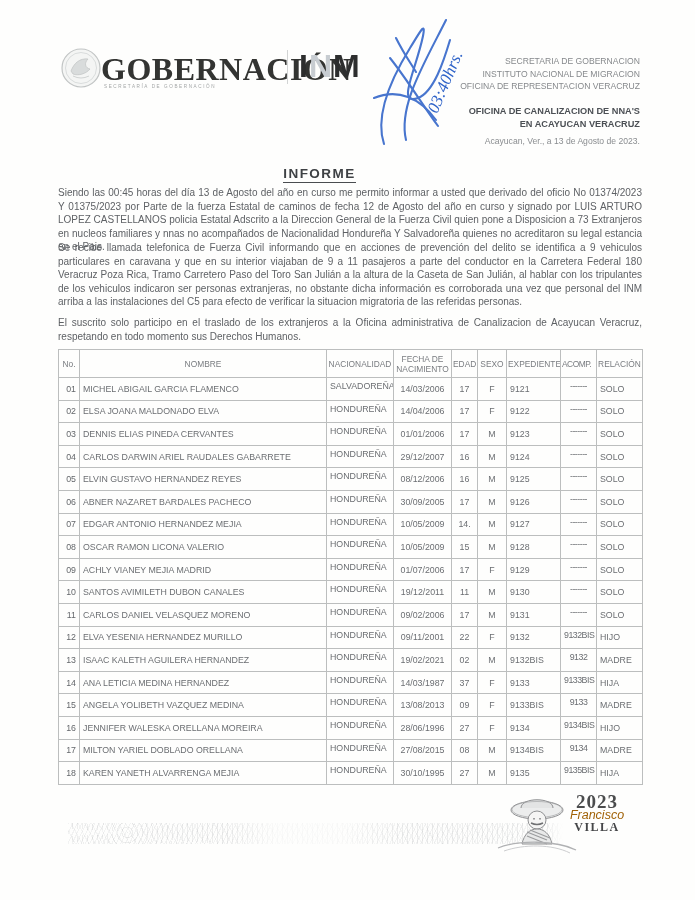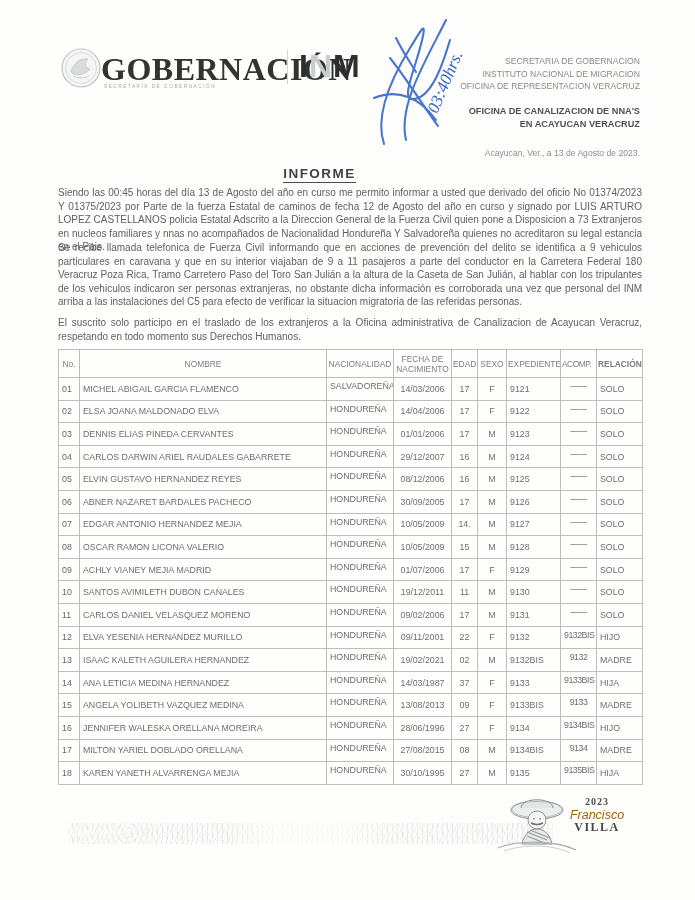--- a/index.html
+++ b/index.html
@@ -28,21 +28,21 @@
   }
   .inm-logo .n { color:#c7ccd1; }
 
   .sig-wrap { position:absolute; left:366px; top:2px; width:120px; height:150px; }
   .hdr-right {
     position:absolute; right:55px; top:55px; width:260px;
     text-align:right; color:#86898c; font-size:8.6px; line-height:12.6px;
   }
   .hdr-right .office { font-weight:bold; color:#4c5055; font-size:9.2px; line-height:13px; }
   .hdr-right .office-first { margin-top:12px; }
-  .hdr-right .dateline { margin-top:16px; color:#8a8d90; }
+  .hdr-right .dateline { margin-top:4px; color:#8a8d90; }
 
   
   .title-wrap { position:absolute; left:0; top:164px; width:639px; text-align:center; }
   .title {
     display:inline-block; font-weight:bold; font-size:13.5px; letter-spacing:1.5px;
     color:#3e4144; border-bottom:1.6px solid #4a4d50; padding-bottom:1px;
   }
   .para {
     position:absolute; left:58px; width:584px;
     font-size:10px; line-height:13.6px; text-align:justify; color:#5e6165;
@@ -58,21 +58,21 @@
   }
   .roster th, .roster td {
     border:1px solid #bcbebe; overflow:hidden;
     font-weight:normal;
   }
   .roster th {
     font-size:8.4px; color:#797c80; text-align:center;
     height:28px; line-height:10px; padding:2px 1px;
   }
   .roster td { height:22.6px; font-size:8.8px; padding:1px 3px; color:#6b6e72; }
-  .c-no    { width:21px; text-align:left; }
+  .c-no    { width:21px; text-align:right; }
   .c-nom   { width:247px; text-align:left; color:#5d6165; }
   .c-nac   { width:67px; text-align:left; vertical-align:top; padding-top:3px !important; color:#7d8184; }
   .c-fec   { width:58px; text-align:center; }
   .c-eda   { width:26px; text-align:center; }
   .c-sex   { width:29px; text-align:center; }
   .c-exp   { width:54px; text-align:left; }
   .c-aco   { width:36px; text-align:center; vertical-align:top; padding-top:3px !important; color:#a6a9ac; font-size:8px; letter-spacing:-.5px; }
   .c-rel   { width:46px; text-align:left; color:#8d9093; }
   td.c-no  { color:#64676b; }
 
@@ -83,21 +83,21 @@
       repeating-radial-gradient(circle at 12% 45%, rgba(112,117,122,.20) 0 .8px, transparent .8px 5px),
       repeating-linear-gradient(115deg, rgba(112,117,122,.15) 0 1px, transparent 1px 4px),
       repeating-linear-gradient(62deg, rgba(112,117,122,.12) 0 1px, transparent 1px 6px);
     -webkit-mask-image:linear-gradient(90deg,#000 0 32%,rgba(0,0,0,.28) 42% 55%,#000 68% 96%,transparent);
             mask-image:linear-gradient(90deg,#000 0 32%,rgba(0,0,0,.28) 42% 55%,#000 68% 96%,transparent);
     opacity:.6;
   }
   .villa-stamp { position:absolute; left:494px; top:790px; width:170px; height:70px; }
   .villa-sketch { position:absolute; left:0; top:2px; }
   .villa-text { position:absolute; left:64px; top:4px; width:78px; text-align:center; color:#4b4c4d; }
-  .villa-year { font-family:"Liberation Serif", serif; font-weight:bold; font-size:10px; letter-spacing:1px; line-height:15px; }
+  .villa-year { font-family:"Liberation Serif", serif; font-weight:bold; font-size:19px; letter-spacing:1px; line-height:15px; }
   .villa-script { font-family:Liberation Sans, sans-serif; font-style:italic; font-size:12.5px; line-height:12px; color:#a16207; }
   .villa-caps { font-family:"Liberation Serif", serif; font-weight:bold; font-size:12px; letter-spacing:1.5px; line-height:13px; color:#454648; }
 </style>
 </head>
 <body>
 
 <div class="page">
 
   <span class="eagle-seal">
     <svg width="42" height="46" viewBox="0 0 42 46">
@@ -144,21 +144,21 @@
     <thead>
       <tr>
         <th class="c-no">No.</th>
         <th class="c-nom">NOMBRE</th>
         <th class="c-nac" style="text-align:center;vertical-align:middle;">NACIONALIDAD</th>
         <th class="c-fec">FECHA DE NACIMIENTO</th>
         <th class="c-eda">EDAD</th>
         <th class="c-sex">SEXO</th>
         <th class="c-exp">EXPEDIENTE</th>
         <th class="c-aco" style="text-align:left;vertical-align:middle;">ACOMP.</th>
-        <th class="c-rel" style="text-align:center;font-weight:bold;">RELACIÓN</th>
+        <th class="c-rel" style="text-align:center;">RELACIÓN</th>
       </tr>
     </thead>
     <tbody>
     <tr>
       <td class="c-no">01</td>
       <td class="c-nom">MICHEL ABIGAIL GARCIA FLAMENCO</td>
       <td class="c-nac">SALVADOREÑA</td>
       <td class="c-fec">14/03/2006</td>
       <td class="c-eda">17</td>
       <td class="c-sex">F</td>

